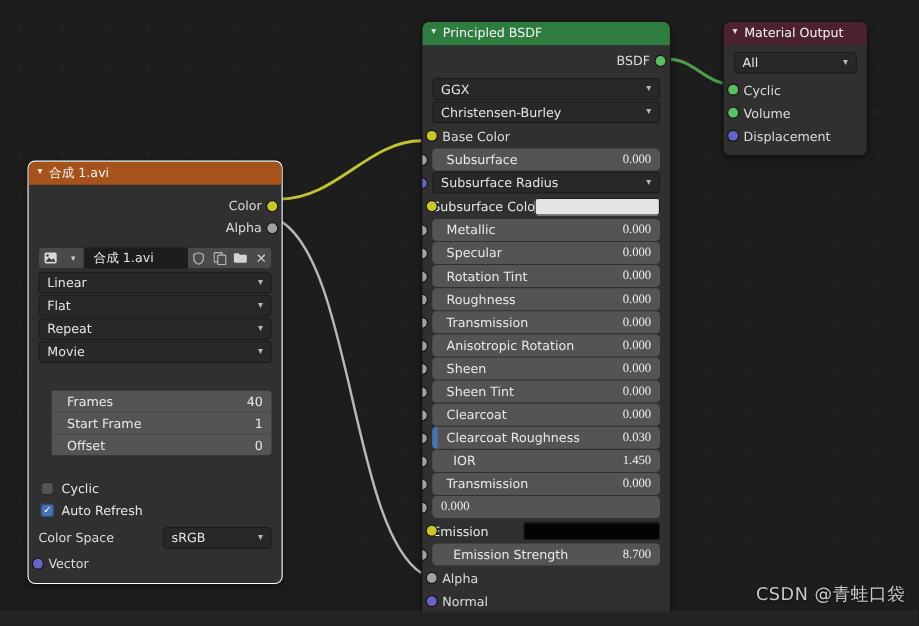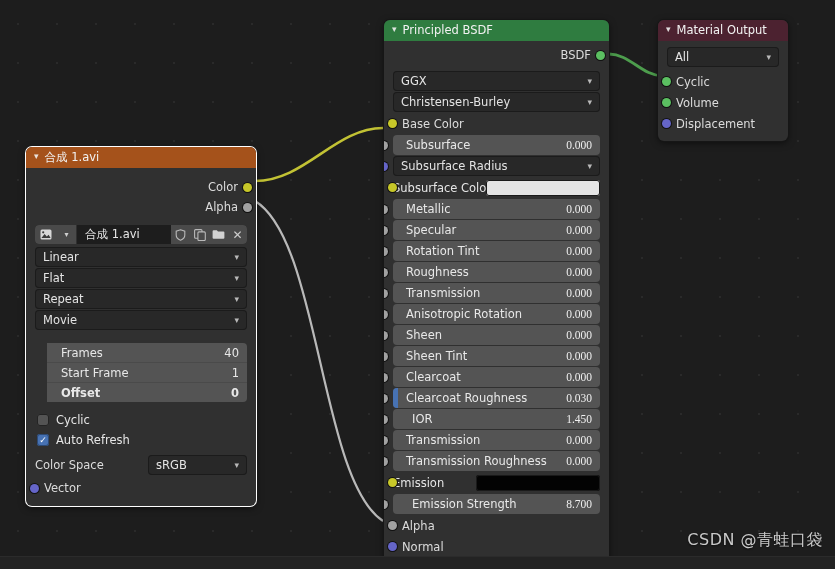--- a/index.html
+++ b/index.html
@@ -56,25 +56,25 @@
   
   .filerow{display:flex;align-items:center;margin:2px 9px 3px 9px;height:19px;
            border-radius:4px;overflow:hidden;background:#282828;box-shadow:inset 0 0 0 1px #1b1b1b;}
   .fbtn{display:flex;align-items:center;justify-content:center;height:19px;
         background:#4a4a4a;color:#cfcfcf;font-size:11px;}
   .fbtn.ico{width:22px;}
   .fbtn.small{width:19px;}
   .ftext{flex:1;background:#1d1d1d;height:19px;line-height:19px;padding-left:8px;color:#e6e6e6;
          font-size:11.5px;overflow:hidden;white-space:nowrap;}
   .fsep{width:1px;background:#303030;height:19px;}
-  .numgroup{margin:8px 9px;border-radius:4px;overflow:hidden;padding-left:12px;}
+  .numgroup{margin:20px 9px;border-radius:4px;overflow:hidden;padding-left:12px;}
   .numrow{height:19px;display:flex;align-items:center;justify-content:space-between;
           background:#545454;color:#e8e8e8;padding:0 8px 0 14px;font-size:11.5px;
           border-bottom:1px solid #4a4a4a;}
-  .numrow:last-child{border-bottom:none;font-weight:bold;}
+  .numrow:last-child{border-bottom:none;}
   .ckrow{display:flex;align-items:center;gap:7px;height:19px;padding-left:11px;margin:1px 0;}
   .ck{width:12px;height:12px;border-radius:3px;background:#545454;box-shadow:inset 0 0 0 1px #242424;
       display:flex;align-items:center;justify-content:center;font-size:9px;color:#fff;}
   .ck.on{background:#4772b3;box-shadow:inset 0 0 0 1px #2d4a75;}
   .propline{display:flex;align-items:center;height:20px;margin:2px 9px;gap:8px;}
   .propline .pl{flex:0 0 auto;color:#dcdcdc;width:105px;}
   .propline .dd{flex:1;}
   
   #wm{position:absolute;right:12px;bottom:18px;font-size:16px;color:#d8d8d8;opacity:.92;
       letter-spacing:.5px;text-shadow:0 1px 2px rgba(0,0,0,.6);}
@@ -306,21 +306,20 @@
         <span class="lbl" style="padding-left:11px;">IOR</span>
         <span class="val">1.450</span>
       </div>
       <div class="row slider">
         <span class="sock in" style="background:#a1a1a1;top:6px;left:-14px;"></span>
         <span class="lbl">Transmission</span>
         <span class="val">0.000</span>
       </div>
       <div class="row slider">
         <span class="sock in" style="background:#a1a1a1;top:6px;left:-14px;"></span>
-        <span class="lbl">Transmission Roughness</span>
         <span class="val">0.000</span>
       </div>
 
       <div class="row plain" style="height:21px;display:flex;align-items:center;">
         <span class="sock in" style="background:#c7c729;top:6px;"></span>
         <span style="flex:0 0 auto;">Emission</span>
         <span class="swatch" style="margin-left:auto;width:124px;background:#030303;"></span>
       </div>
 
       <div class="row slider">

